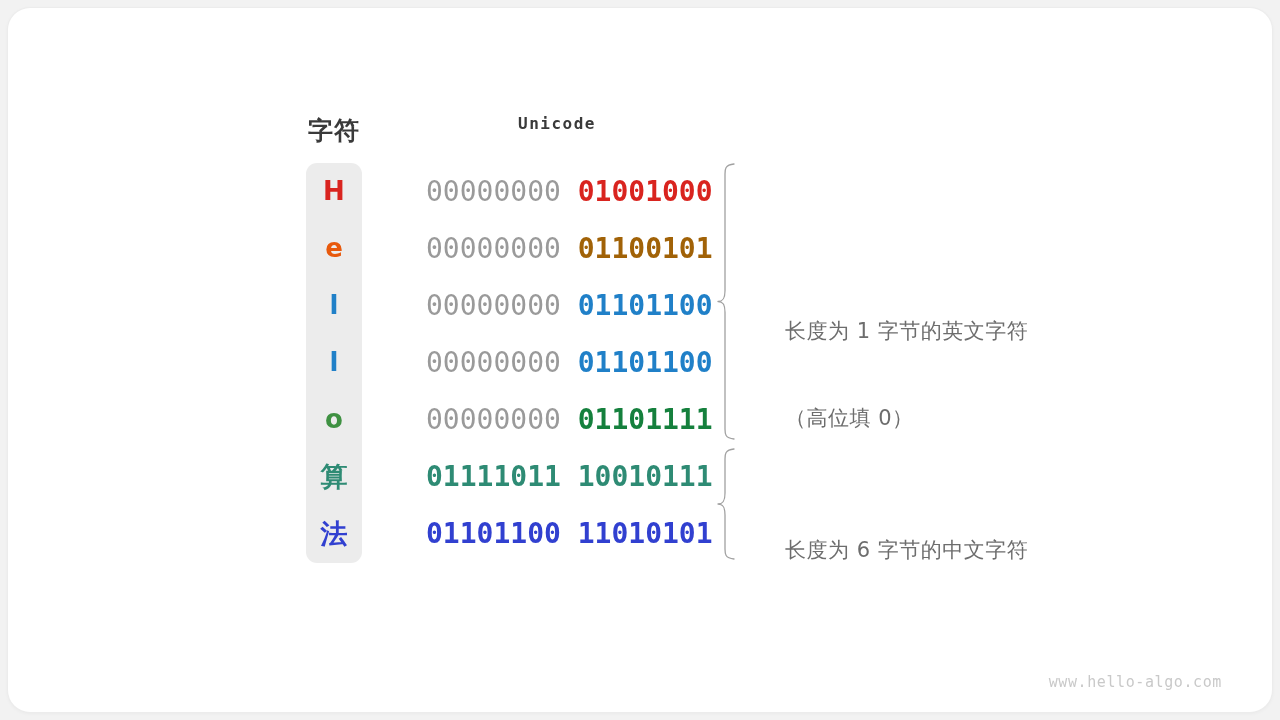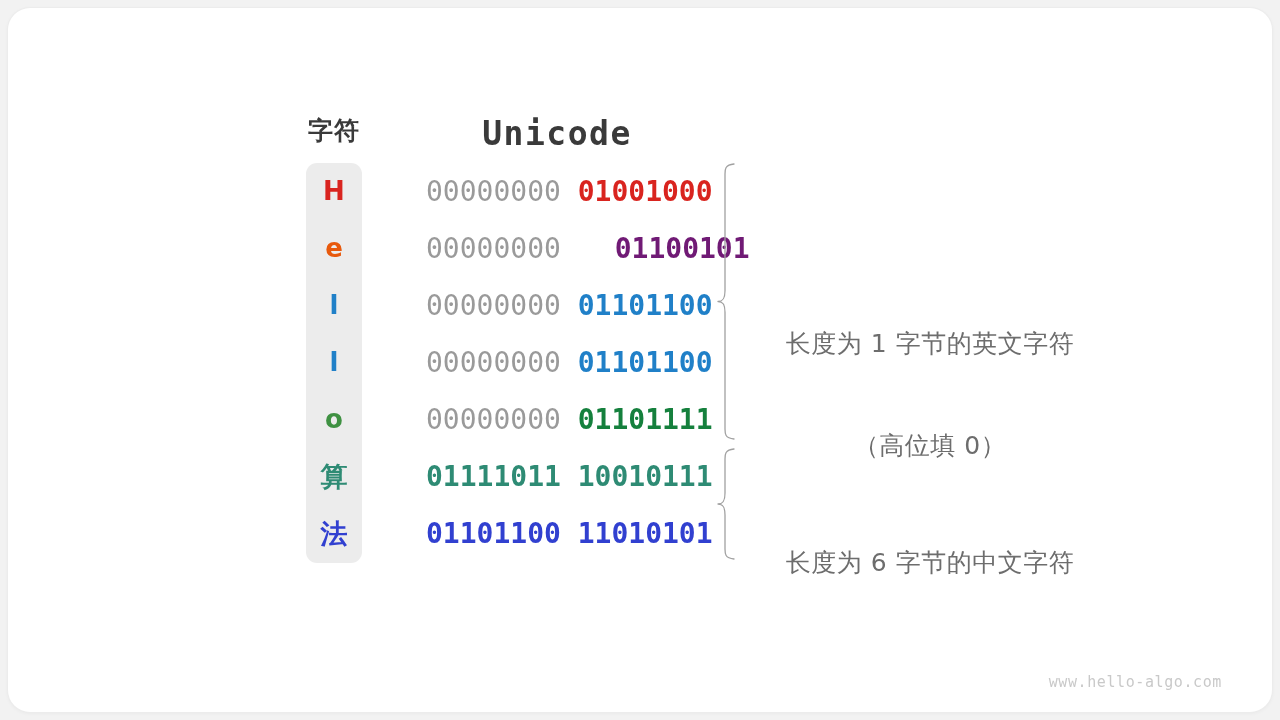--- a/index.html
+++ b/index.html
@@ -38,21 +38,21 @@
   .hdr-char {
     left: 306px; top: 114px; width: 56px;
     text-align: center;
     font-size: 25px;
     font-family: "DejaVu Sans", sans-serif;
     letter-spacing: 1px;
   }
   .hdr-unicode {
     left: 426px; top: 114px; width: 262px;
     text-align: center;
-    font-size: 33px;
+    font-size: 16px;
     letter-spacing: 1.5px;
   }
 
   
   .char-col {
     position: absolute;
     left: 306px; top: 163px;
     width: 56px; height: 400px;
     background: #ececec;
     border-radius: 11px;
@@ -86,23 +86,22 @@
 
   
   .brace { position: absolute; left: 716px; }
   .brace svg { display: block; }
 
   
   .anno {
     position: absolute;
     color: #6d6d6d;
     font-family: "DejaVu Sans", sans-serif;
-    font-size: 25px;
+    font-size: 21px;
     white-space: pre;
-    text-align: center;
   }
   .anno-main { letter-spacing: 0.5px; }
   .anno-sub  { letter-spacing: 0.5px; }
 
   
   .watermark {
     position: absolute;
     right: 58px; bottom: 29px;
     color: #c9c9c9;
     font-family: "DejaVu Sans Mono", "Liberation Mono", monospace;
@@ -118,21 +117,21 @@
 
   <div class="hdr hdr-char">字符</div>
   <div class="hdr hdr-unicode">Unicode</div>
 
   <div class="char-col"></div>
 
   <div id="rows-layer">
       <div class="char-cell" style="top: 163px; color: rgb(217, 36, 31);">H</div>
       <div class="bin-row" style="top: 163px;"><span class="bin-hi" style="color: rgb(154, 154, 154);">00000000</span> <span class="bin-lo" style="color: rgb(217, 36, 31);">01001000</span></div>
       <div class="char-cell" style="top: 220px; color: rgb(232, 89, 12);">e</div>
-      <div class="bin-row" style="top: 220px;"><span class="bin-hi" style="color: rgb(154, 154, 154);">00000000</span> <span class="bin-lo" style="color: #701a75; margin-left: 37px;">01100101</span></div>
+      <div class="bin-row" style="top: 220px;"><span class="bin-hi" style="color: rgb(154, 154, 154);">00000000</span> <span class="bin-lo" style="color: #a16207;">01100101</span></div>
       <div class="char-cell" style="top: 277px; color: rgb(32, 128, 200);">l</div>
       <div class="bin-row" style="top: 277px;"><span class="bin-hi" style="color: rgb(154, 154, 154);">00000000</span> <span class="bin-lo" style="color: rgb(32, 128, 200);">01101100</span></div>
       <div class="char-cell" style="top: 334px; color: rgb(32, 128, 200);">l</div>
       <div class="bin-row" style="top: 334px;"><span class="bin-hi" style="color: rgb(154, 154, 154);">00000000</span> <span class="bin-lo" style="color: rgb(32, 128, 200);">01101100</span></div>
       <div class="char-cell" style="top: 391px; color: rgb(63, 145, 66);">o</div>
       <div class="bin-row" style="top: 391px;"><span class="bin-hi" style="color: rgb(154, 154, 154);">00000000</span> <span class="bin-lo" style="color: #15803d;">01101111</span></div>
       <div class="char-cell cjk" style="top: 448px; color: rgb(46, 139, 116);">算</div>
       <div class="bin-row" style="top: 448px;"><span class="bin-hi bold" style="color: rgb(46, 139, 116);">01111011</span> <span class="bin-lo" style="color: rgb(46, 139, 116);">10010111</span></div>
       <div class="char-cell cjk" style="top: 505px; color: rgb(49, 64, 208);">法</div>
       <div class="bin-row" style="top: 505px;"><span class="bin-hi bold" style="color: rgb(49, 64, 208);">01101100</span> <span class="bin-lo" style="color: rgb(49, 64, 208);">11010101</span></div>

